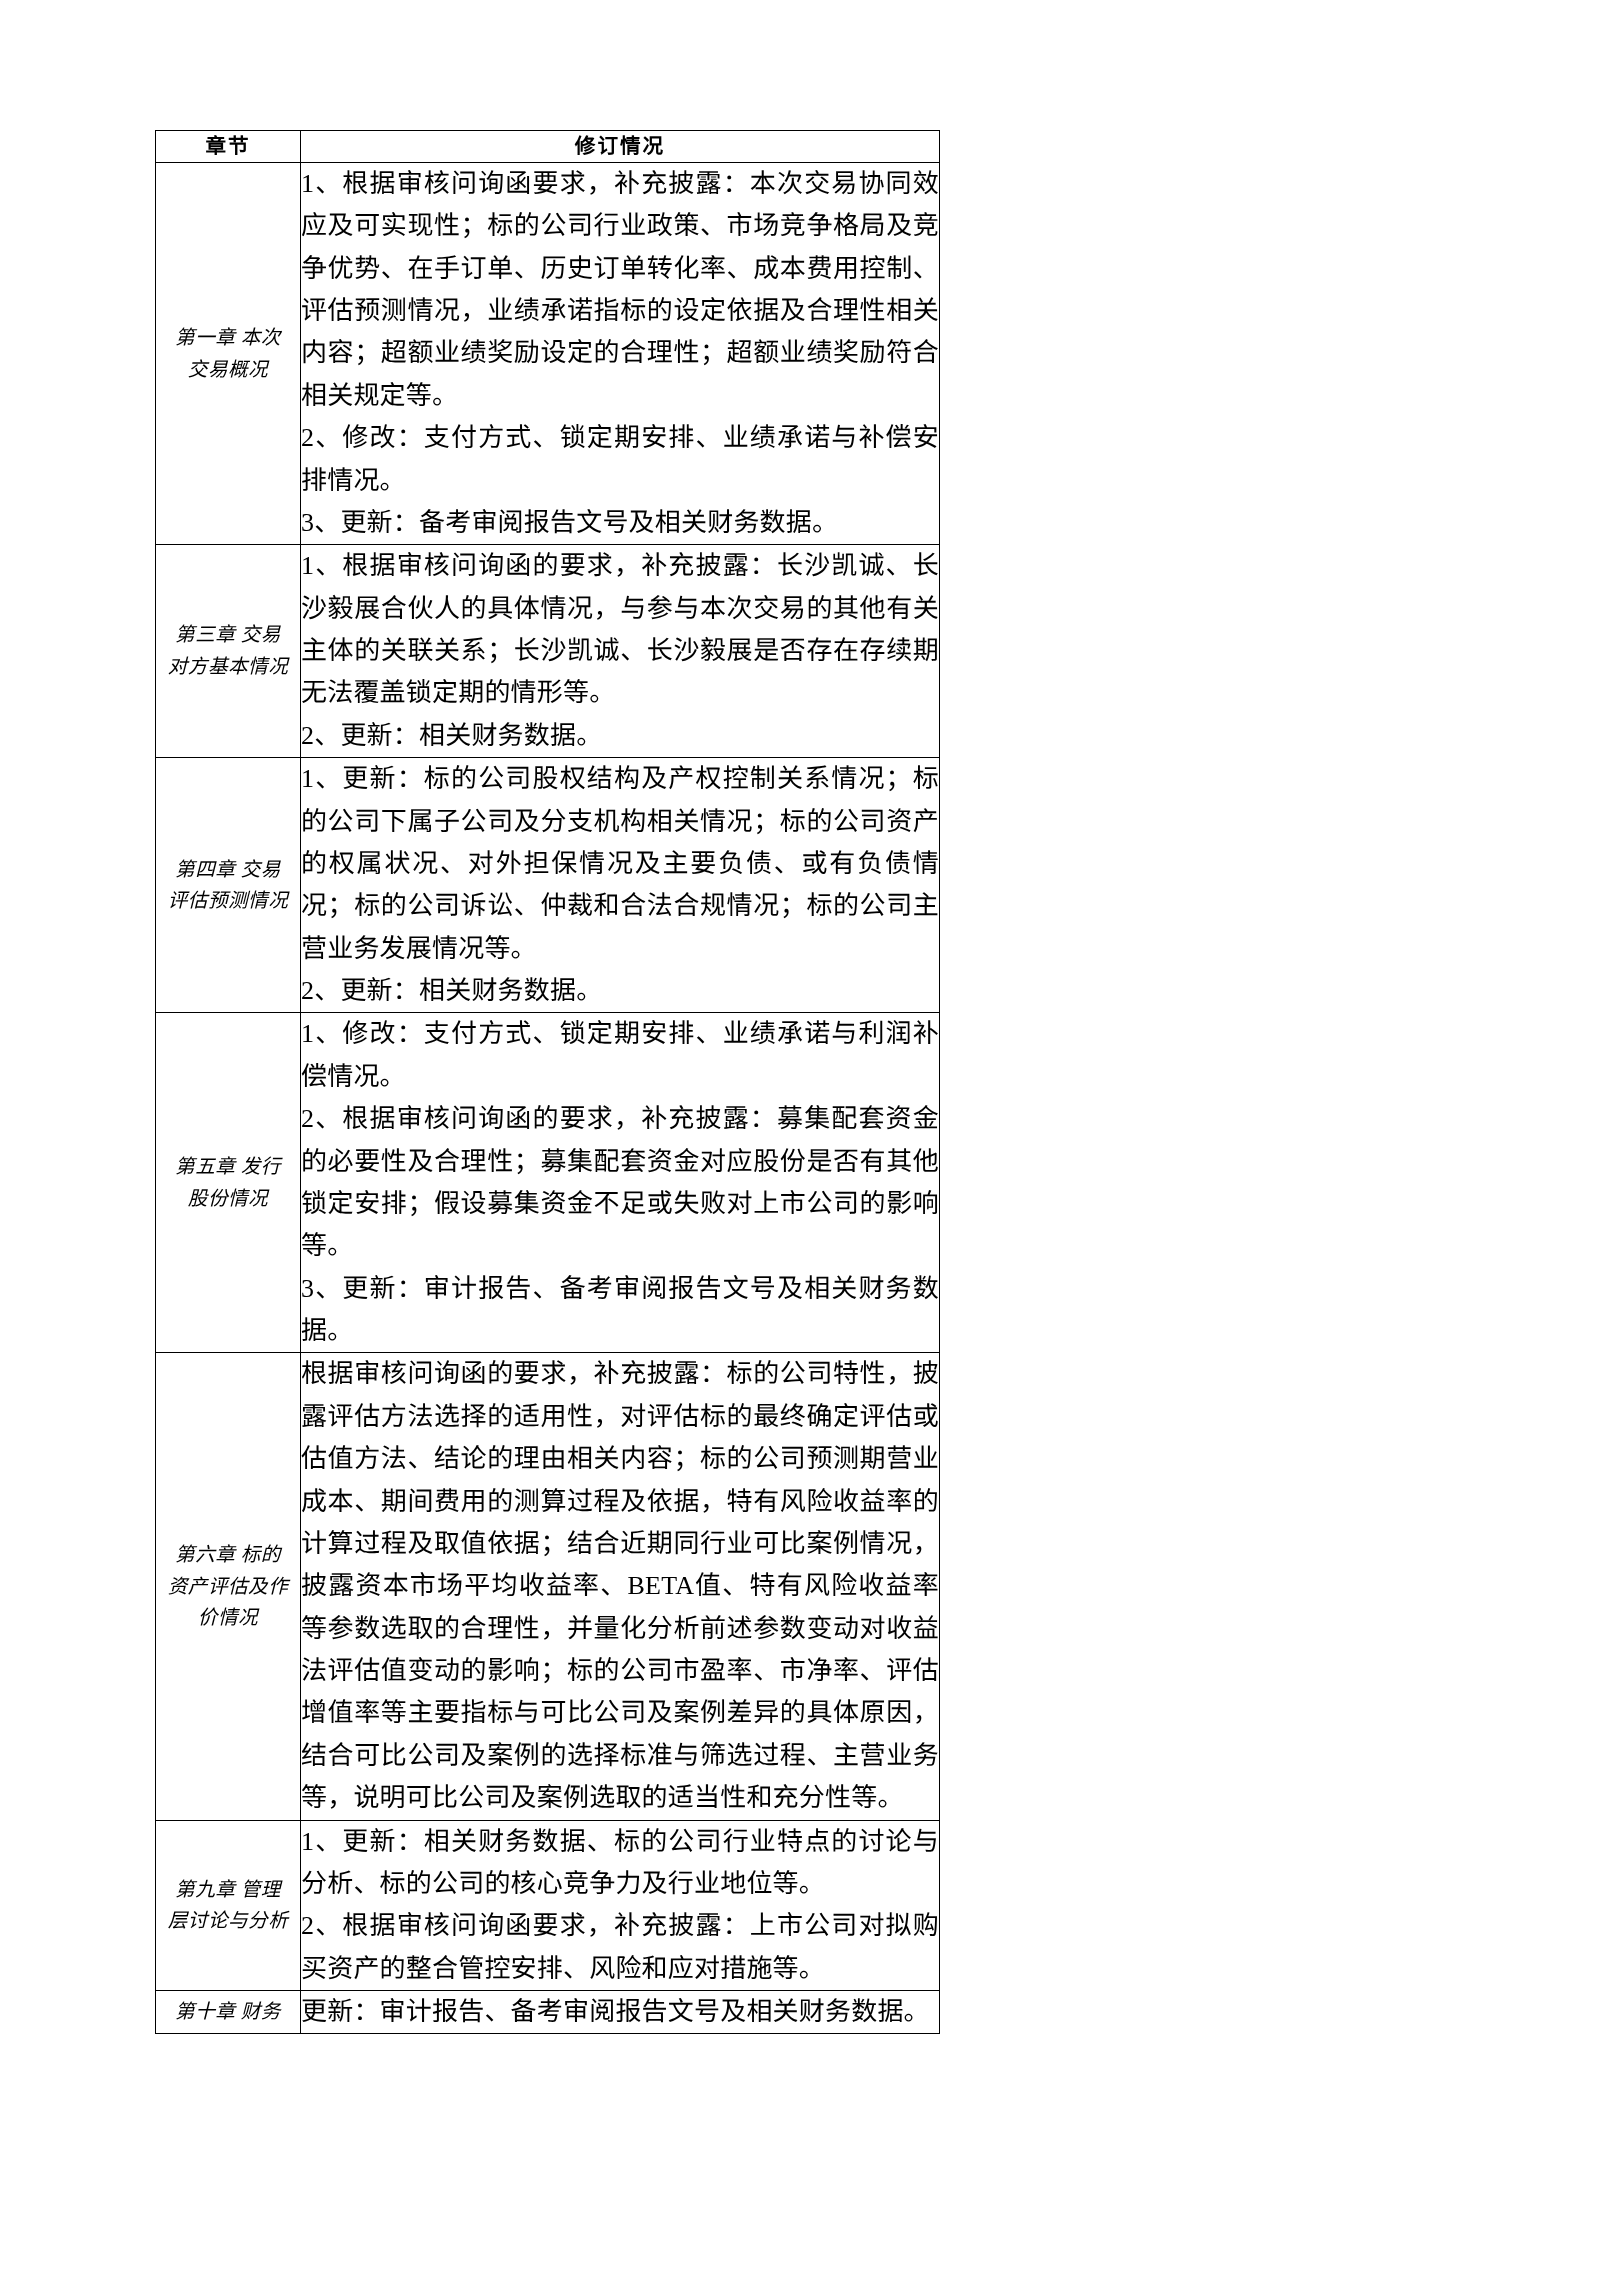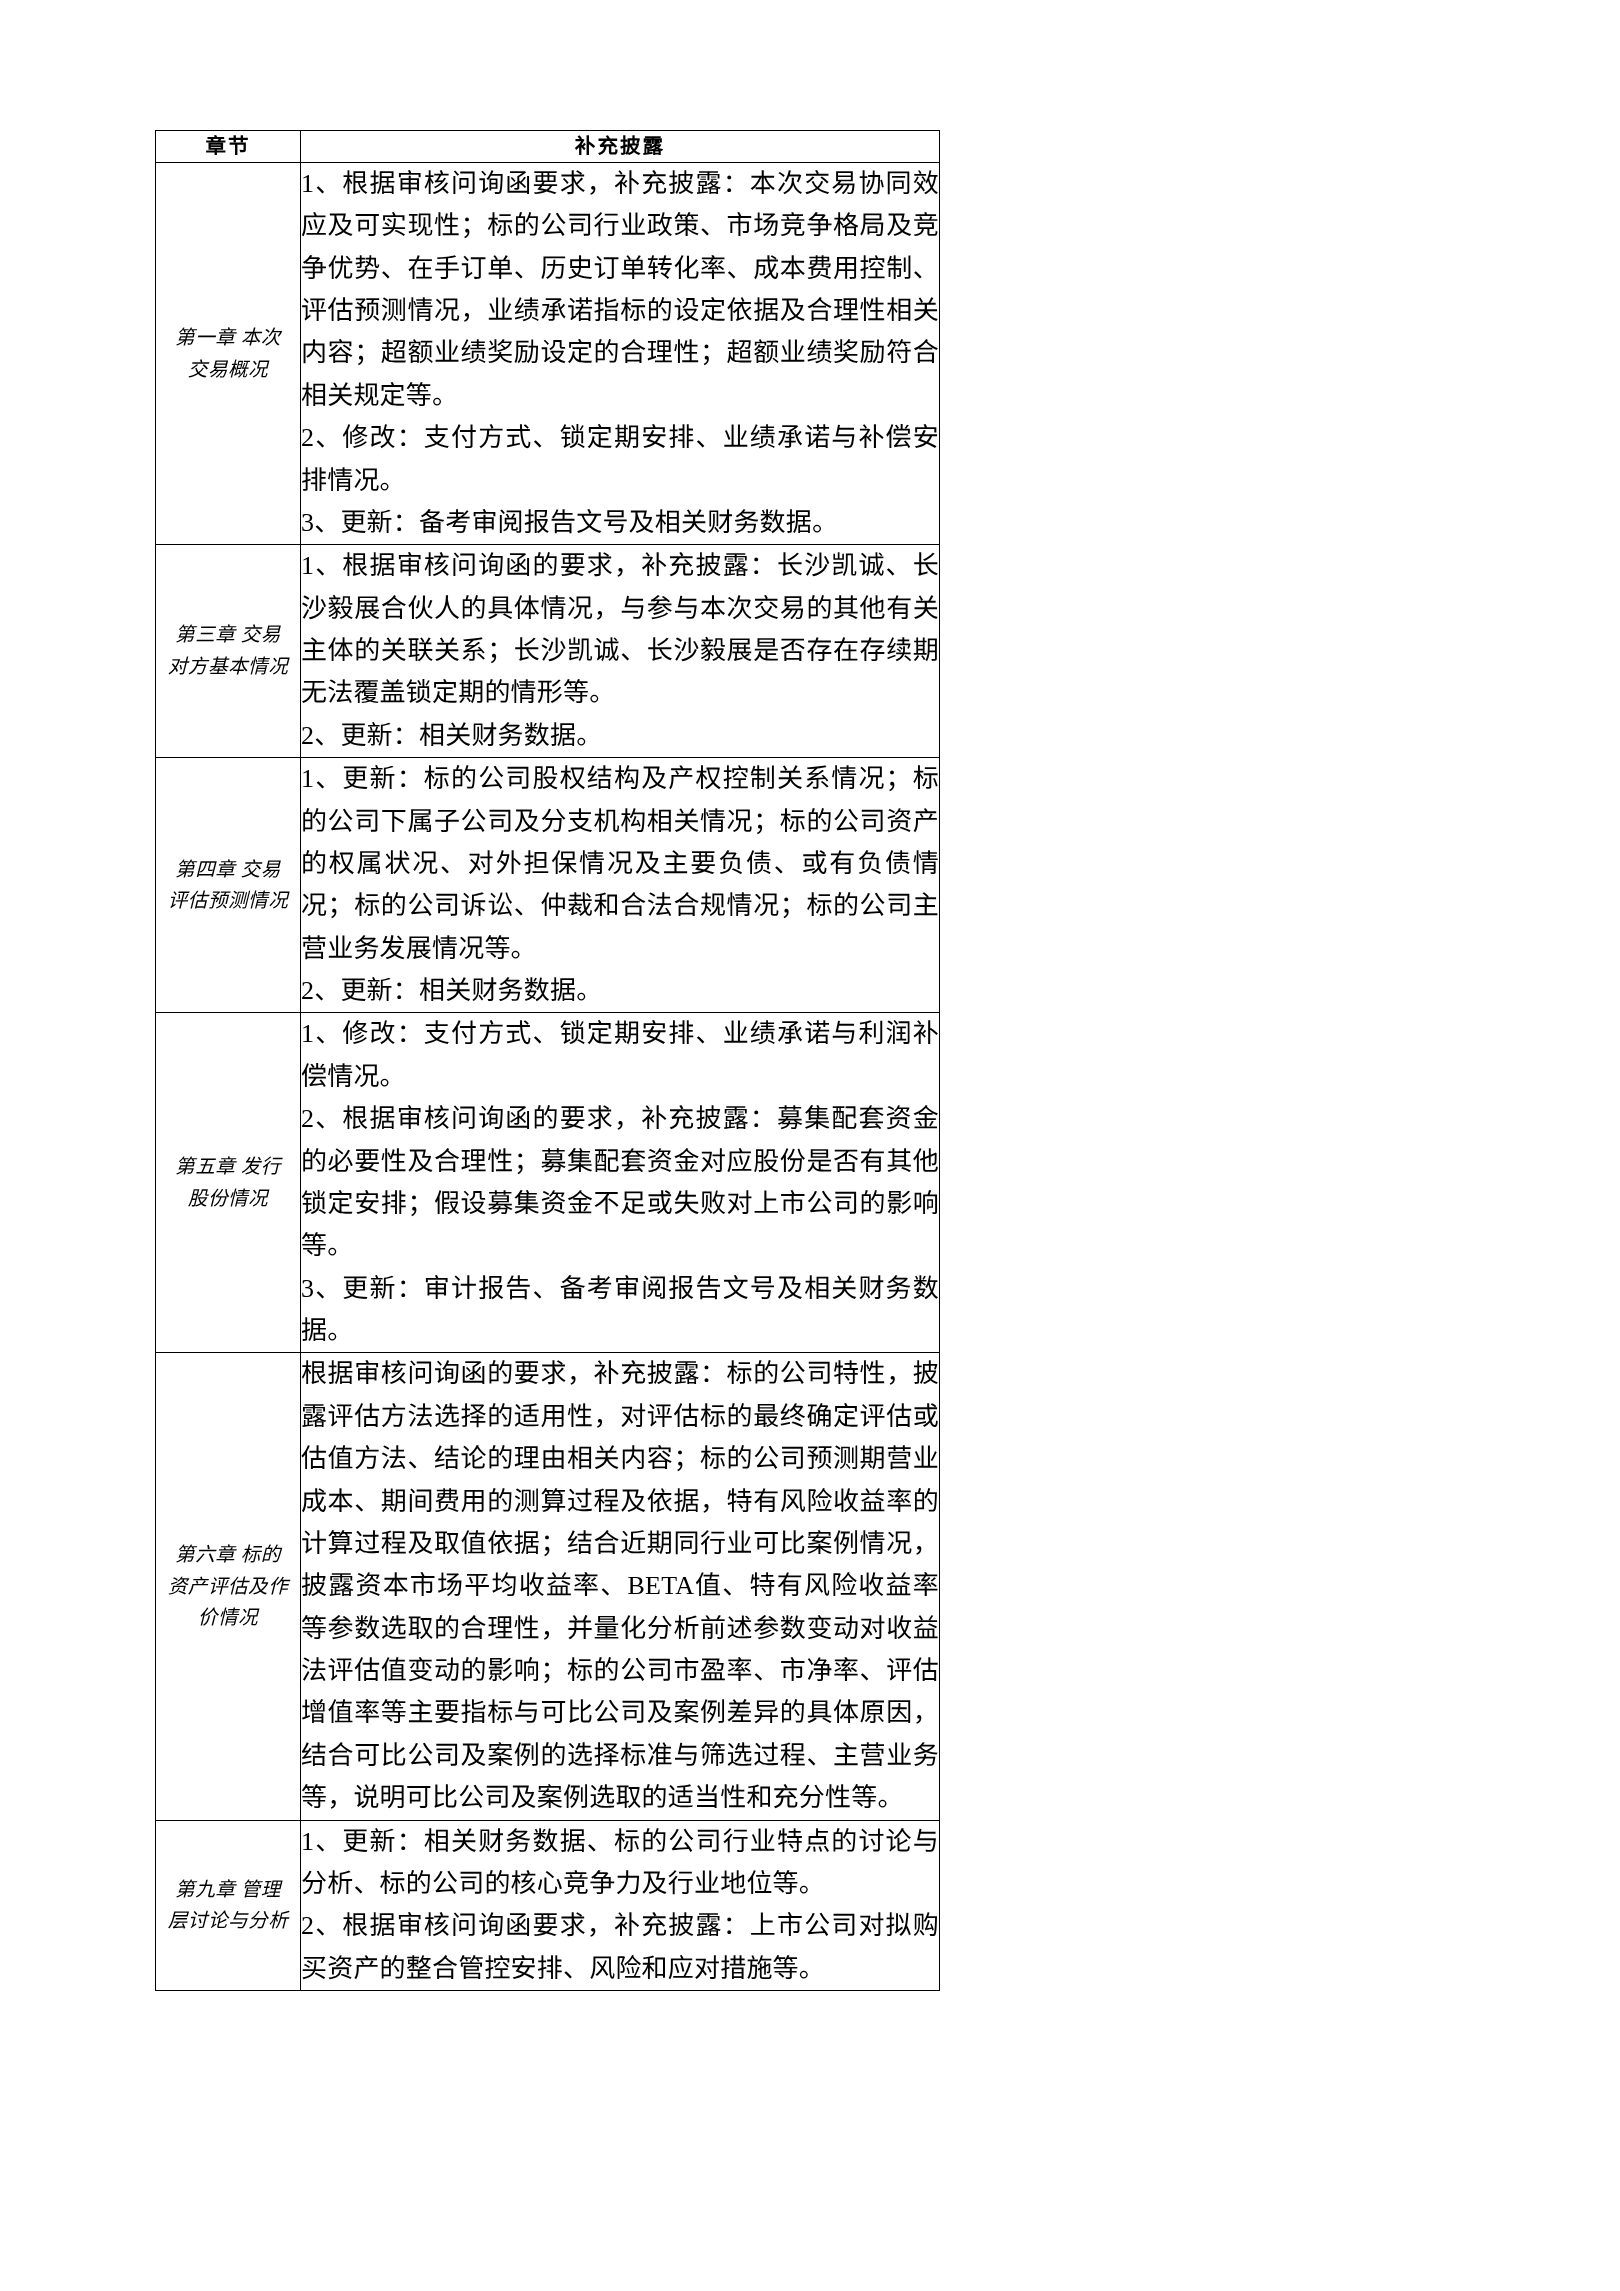--- a/index.html
+++ b/index.html
@@ -86,21 +86,21 @@
 <div class="page">
   <div class="table-wrap">
     <table class="revision-table">
       <colgroup>
         <col class="col-chapter">
         <col class="col-detail">
       </colgroup>
       <thead>
         <tr>
           <th class="hdr">章节</th>
-          <th class="hdr">补充披露</th>
+          <th class="hdr">修订情况</th>
         </tr>
       </thead>
       <tbody id="table-body">
           <tr>
             <td class="chapter-cell">
               <span class="chline">第一章  本次</span>
               <span class="chline">交易概况</span>
             </td>
             <td class="detail-cell">
               <p>1、根据审核问询函要求，补充披露：本次交易协同效应及可实现性；标的公司行业政策、市场竞争格局及竞争优势、在手订单、历史订单转化率、成本费用控制、评估预测情况，业绩承诺指标的设定依据及合理性相关内容；超额业绩奖励设定的合理性；超额业绩奖励符合相关规定等。</p>
@@ -152,17 +152,25 @@
           <tr>
             <td class="chapter-cell">
               <span class="chline">第九章  管理</span>
               <span class="chline">层讨论与分析</span>
             </td>
             <td class="detail-cell">
               <p>1、更新：相关财务数据、标的公司行业特点的讨论与分析、标的公司的核心竞争力及行业地位等。</p>
               <p>2、根据审核问询函要求，补充披露：上市公司对拟购买资产的整合管控安排、风险和应对措施等。</p>
             </td>
           </tr>
+          <tr>
+            <td class="chapter-cell">
+              <span class="chline">第十章  财务</span>
+            </td>
+            <td class="detail-cell">
+              <p>更新：审计报告、备考审阅报告文号及相关财务数据。</p>
+            </td>
+          </tr>
         </tbody>
     </table>
   </div>
 </div>
 
 
 </body></html>

